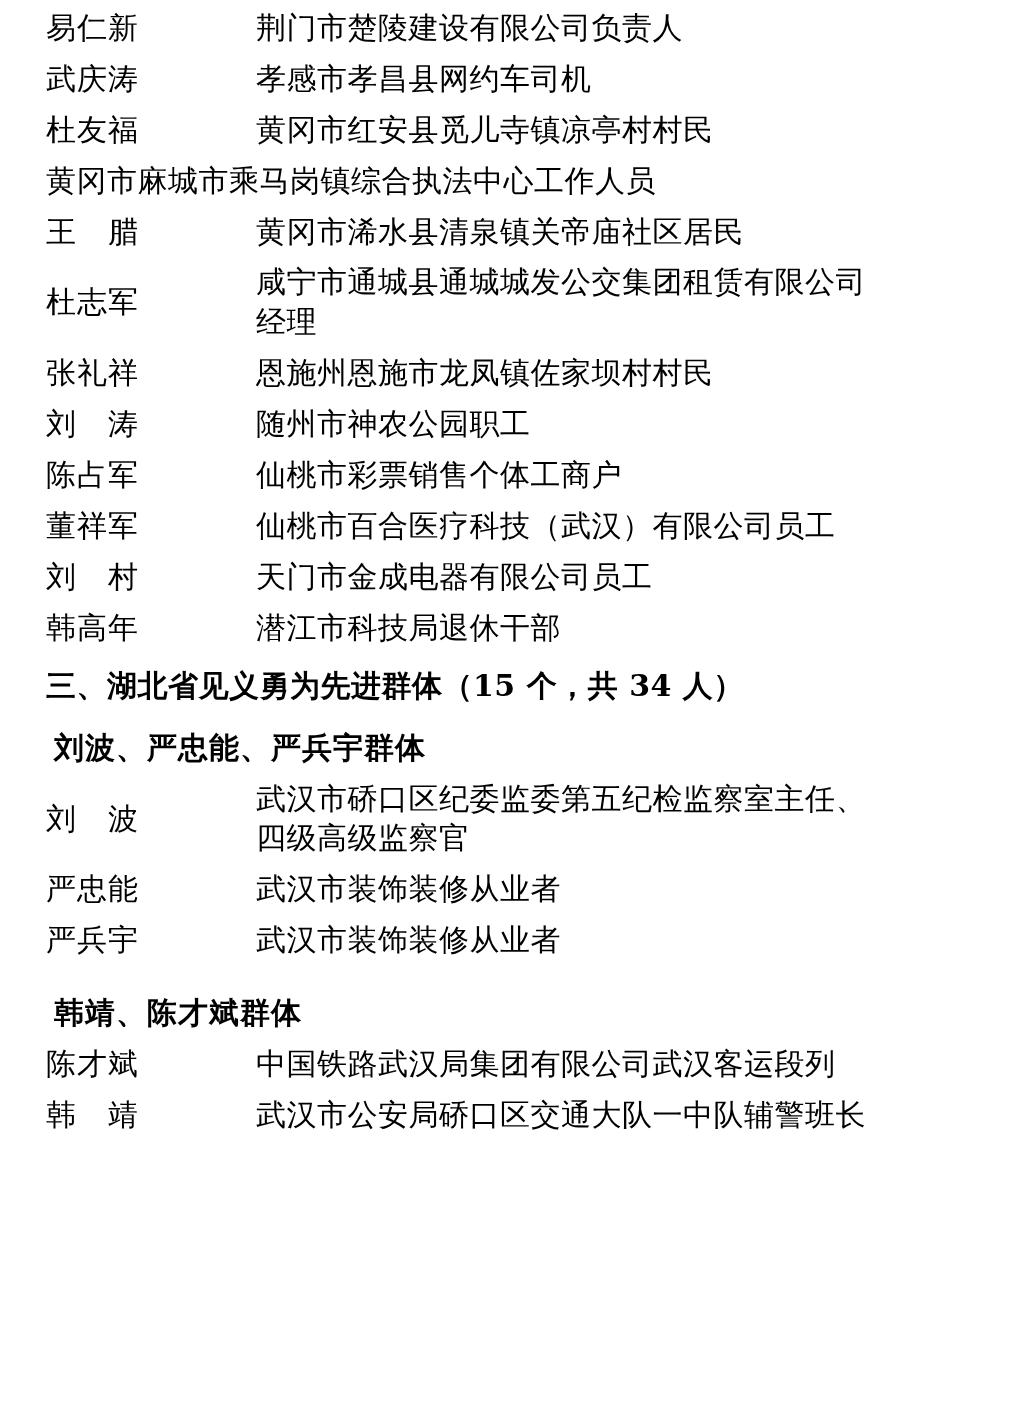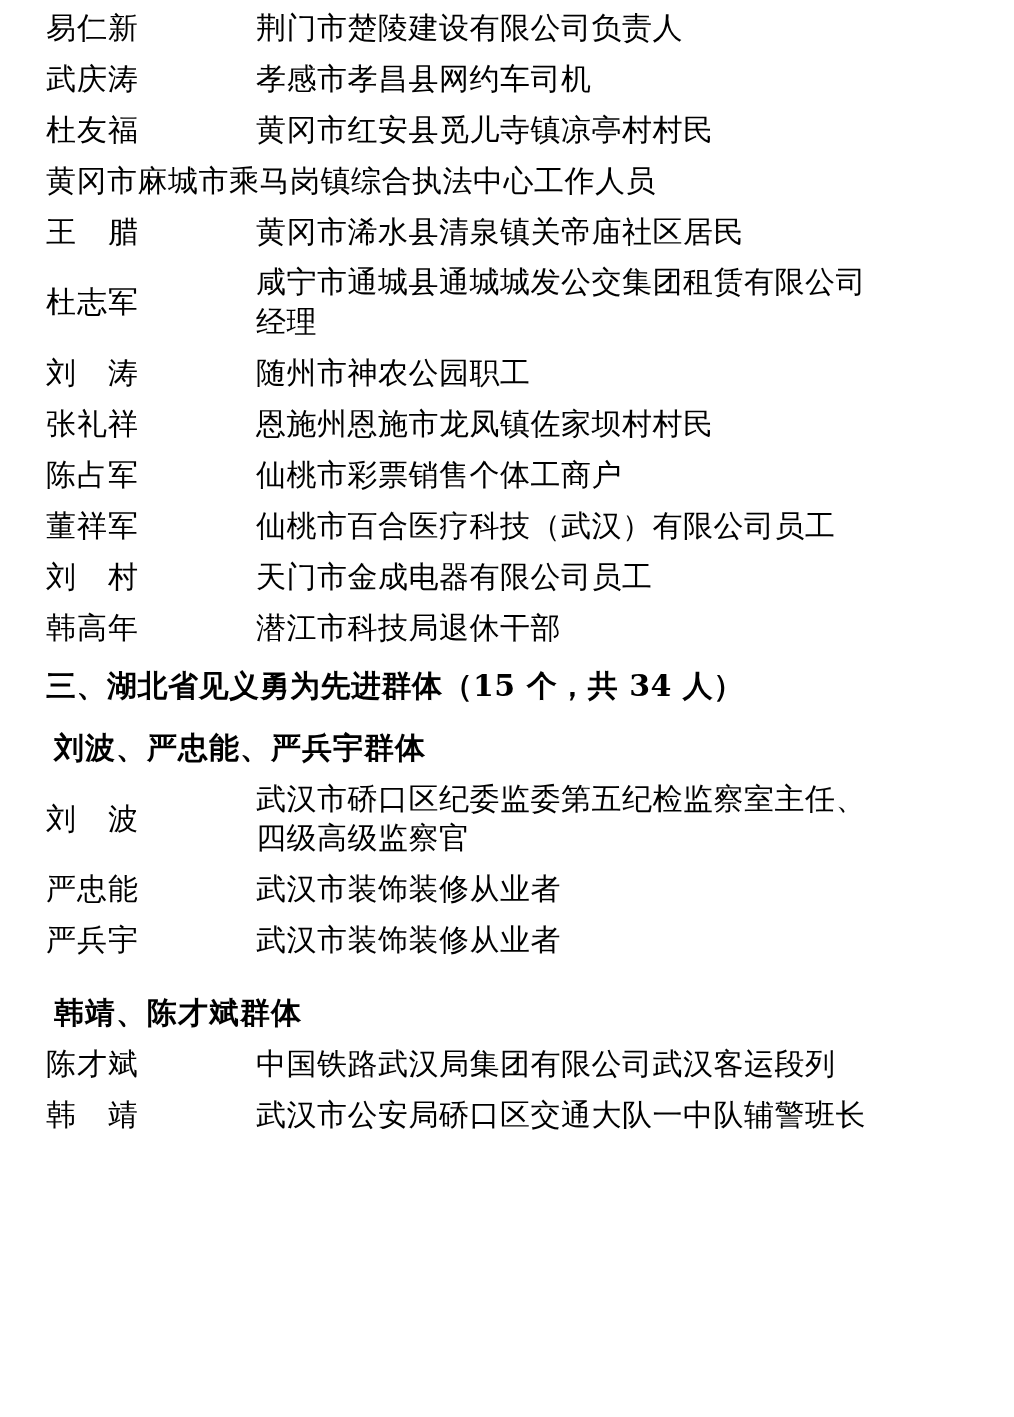--- a/index.html
+++ b/index.html
@@ -113,30 +113,30 @@
 
       <div class="entry">
         <div class="name">杜志军</div>
         <div class="desc">
           <span class="cont">咸宁市通城县通城城发公交集团租赁有限公司</span>
           <span class="cont">经理</span>
         </div>
       </div>
 
       <div class="entry">
+        <div class="name">张礼祥</div>
+        <div class="desc">
+          <span class="cont">恩施州恩施市龙凤镇佐家坝村村民</span>
+        </div>
+      </div>
+
+      <div class="entry">
         <div class="name">刘　涛</div>
         <div class="desc">
           <span class="cont">随州市神农公园职工</span>
-        </div>
-      </div>
-
-      <div class="entry">
-        <div class="name">张礼祥</div>
-        <div class="desc">
-          <span class="cont">恩施州恩施市龙凤镇佐家坝村村民</span>
         </div>
       </div>
 
       <div class="entry">
         <div class="name">陈占军</div>
         <div class="desc">
           <span class="cont">仙桃市彩票销售个体工商户</span>
         </div>
       </div>
 

